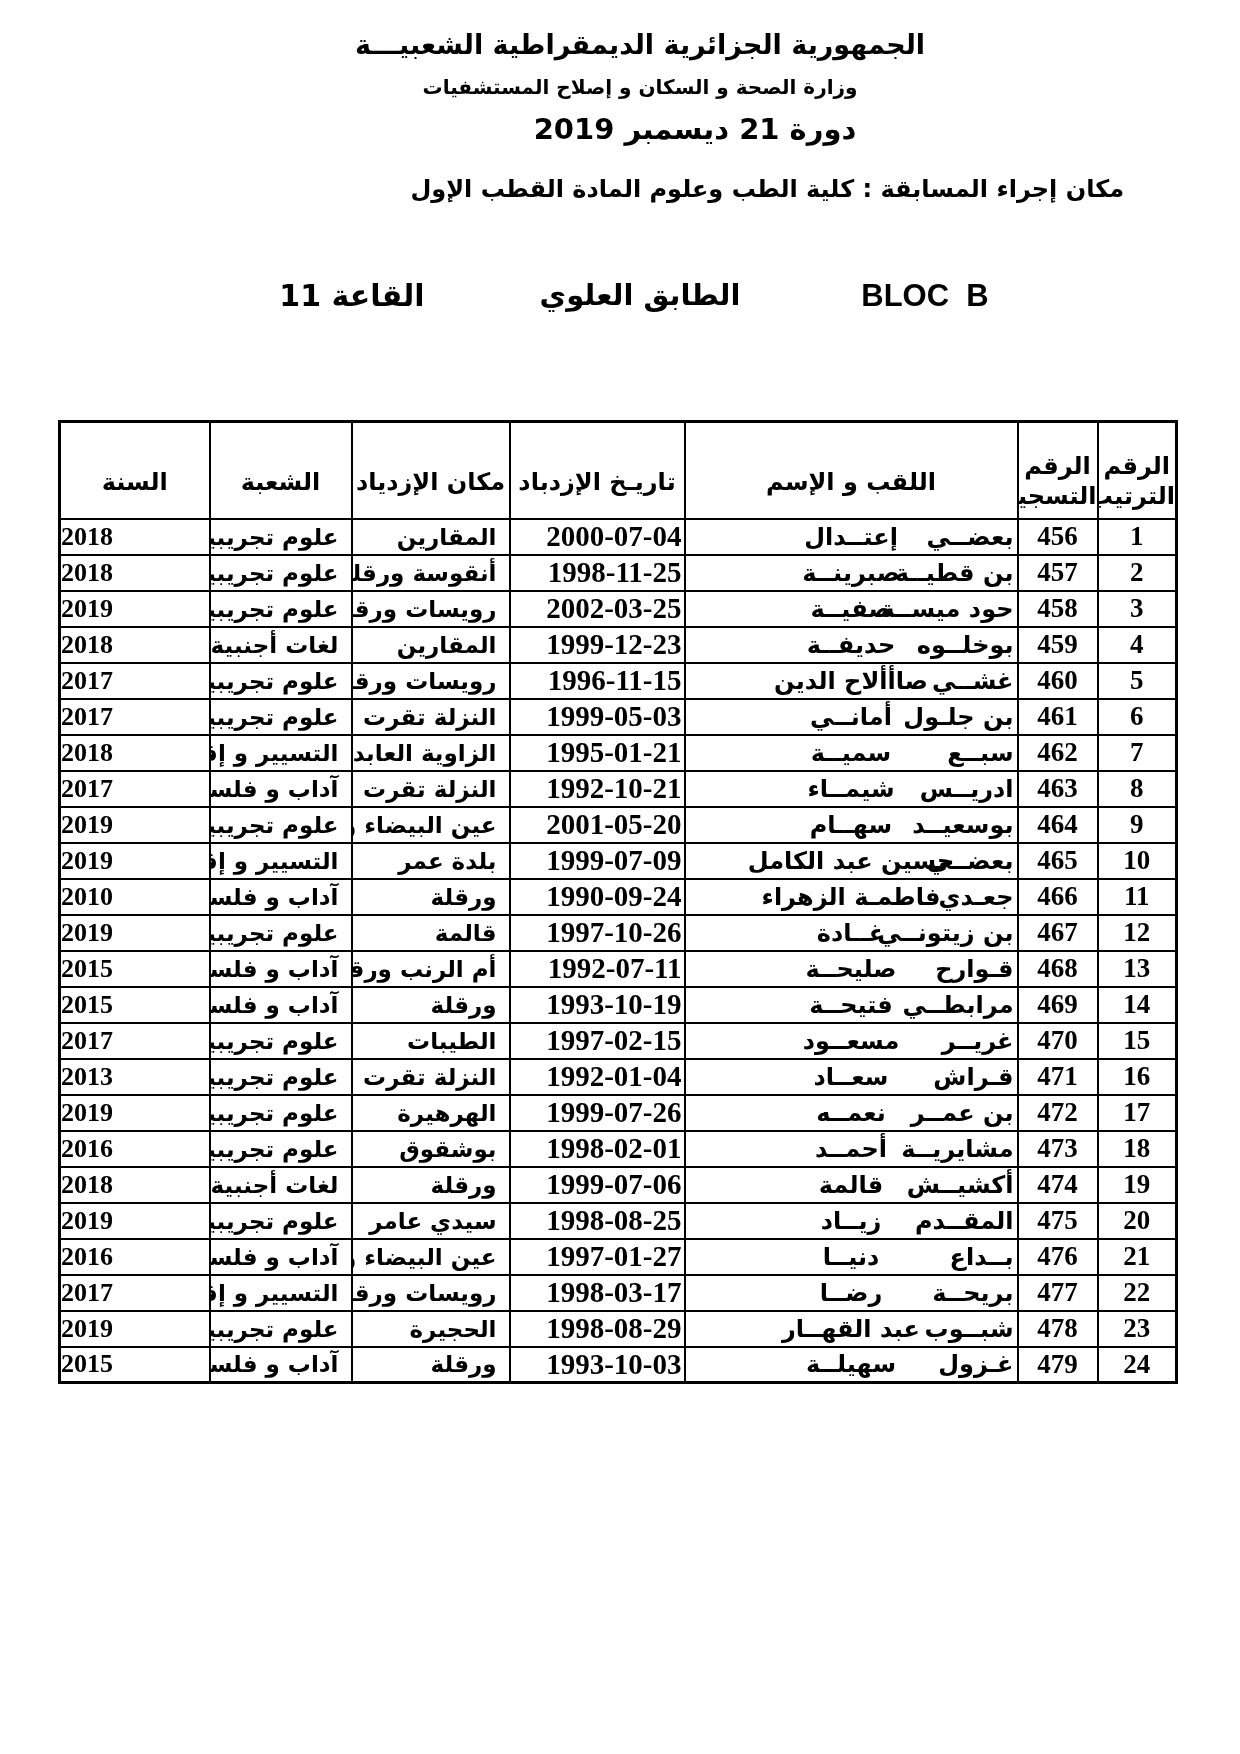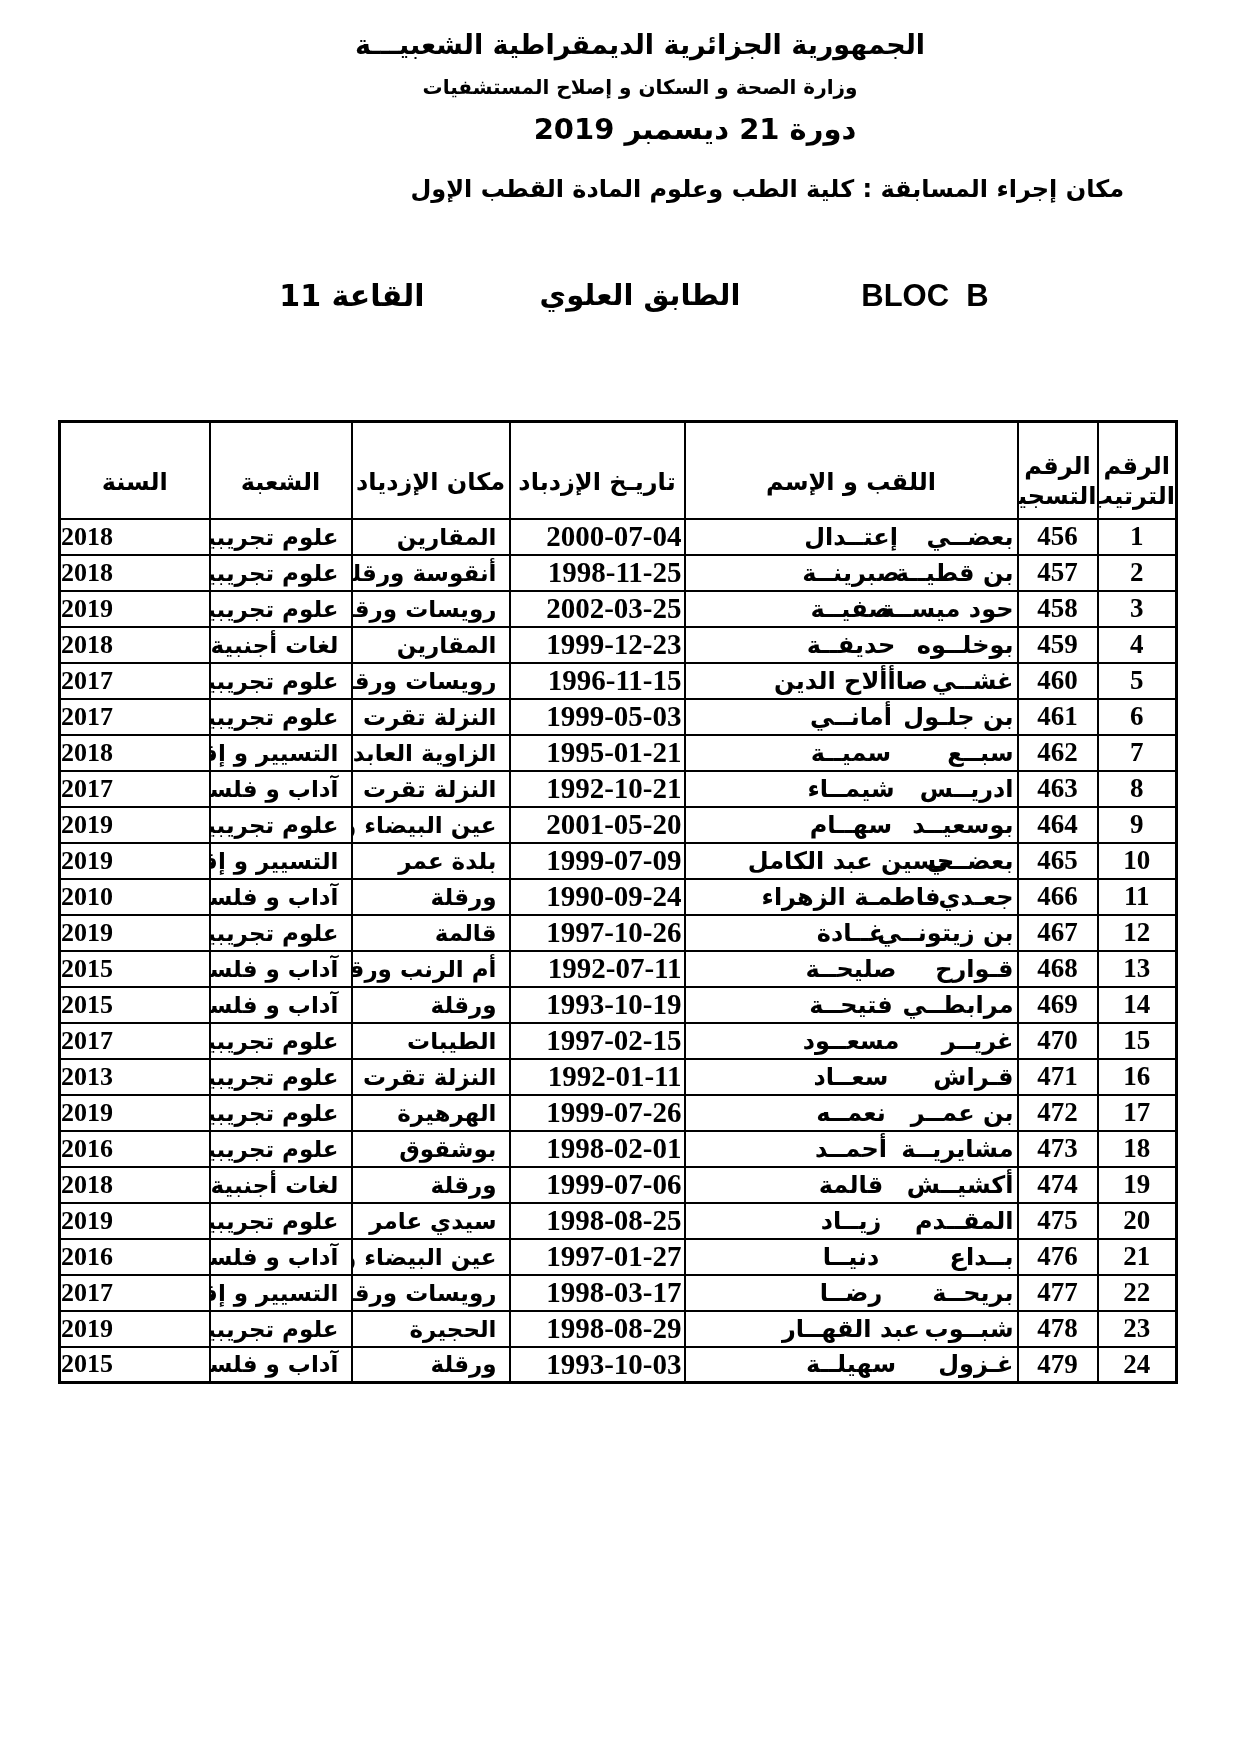--- a/index.html
+++ b/index.html
@@ -403,21 +403,21 @@
     <td class="branch-cell">علوم تجريبية</td>
     <td class="year-cell num">2017</td>
   </tr>
         <tr class="data-row">
     <td class="rank-cell num">16</td>
     <td class="reg-cell num">471</td>
     <td class="name-cell">
       <span class="surname">قـراش</span>
       <span class="firstname">سعــاد</span>
     </td>
-    <td class="date-cell num">1992-01-11</td>
+    <td class="date-cell num">1992-01-04</td>
     <td class="place-cell">النزلة تقرت</td>
     <td class="branch-cell">علوم تجريبية</td>
     <td class="year-cell num">2013</td>
   </tr>
         <tr class="data-row">
     <td class="rank-cell num">17</td>
     <td class="reg-cell num">472</td>
     <td class="name-cell">
       <span class="surname">بن عمــر</span>
       <span class="firstname">نعمــه</span>

